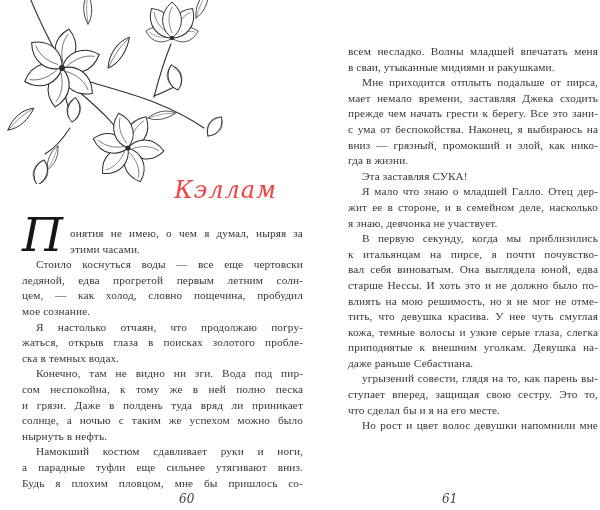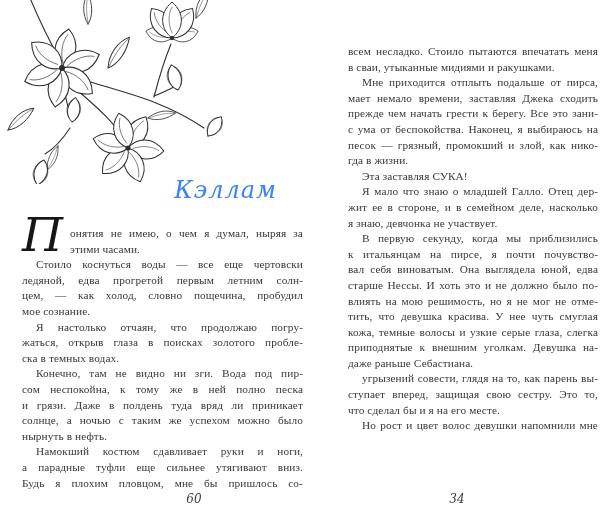--- a/index.html
+++ b/index.html
@@ -15,21 +15,21 @@
   .art path{stroke:#2e2e2e;stroke-width:1;fill:#ffffff;stroke-linecap:round;stroke-linejoin:round;}
   .art .vein{stroke-width:.55;fill:none;}
   .art .stem{fill:none;stroke-width:1.1;}
   .art .cdot{fill:#2e2e2e;stroke:none;}
 
   
   .chapter-title{
     position:absolute;left:22px;top:176px;width:281px;box-sizing:border-box;
     text-align:right;padding-right:26px;
     font-family:"DejaVu Serif", serif;font-style:italic;
-    font-size:24px;color:#3b82f6;letter-spacing:1px;
+    font-size:24px;color:#ef4444;letter-spacing:1px;
   }
 
   
   .text-block{position:absolute;}
   .left-text{left:22px;top:226px;width:281px;}
   .right-text{left:348px;top:44px;width:250px;}
   .para{margin:0;}
   .line{
     font-size:11.3px;line-height:15.6px;height:15.6px;
     text-align:justify;text-align-last:justify;
@@ -39,21 +39,21 @@
   .para.indent .line:first-child{padding-left:14px;}
 
   .drop-cap{
     float:left;font-family:"DejaVu Serif", serif;font-style:italic;
     font-size:47px;line-height:30px;height:31px;margin-top:-6px;
     padding:0 7px 0 0;color:#161616;
   }
 
   
   .folio{
-    position:absolute;top:492px;width:30px;text-align:center;
+    position:absolute;top:492px;width:30px;text-align:left;
     font-family:"DejaVu Serif", serif;font-style:italic;
     font-size:12px;color:#3d3d3d;
   }
   .folio-left{left:179px;}
   .folio-right{left:442px;}
 </style>
 </head>
 <body>
 
 <div class="book">
@@ -168,29 +168,29 @@
           <div class="line">Будь я плохим пловцом, мне бы пришлось со-</div>
         </div>
       </div>
 
     <div class="folio folio-left">60</div>
   </div>
 
   <div>
     <div class="text-block right-text">
         <div class="para">
-          <div class="line">всем несладко. Стоило пытаются впечатать меня</div>
+          <div class="line">всем несладко. Волны младшей впечатать меня</div>
           <div class="line last">в сваи, утыканные мидиями и ракушками.</div>
         </div>
         <div class="para indent">
           <div class="line">Мне приходится отплыть подальше от пирса,</div>
           <div class="line">мает немало времени, заставляя Джека сходить</div>
           <div class="line">прежде чем начать грести к берегу. Все это зани-</div>
           <div class="line">с ума от беспокойства. Наконец, я выбираюсь на</div>
-          <div class="line">песок — грязный, промокший и злой, как нико-</div>
+          <div class="line">вниз — грязный, промокший и злой, как нико-</div>
           <div class="line last">гда в жизни.</div>
         </div>
         <div class="para indent">
           <div class="line last">Эта заставляя СУКА!</div>
         </div>
         <div class="para indent">
           <div class="line">Я мало что знаю о младшей Галло. Отец дер-</div>
           <div class="line">жит ее в стороне, и в семейном деле, насколько</div>
           <div class="line last">я знаю, девчонка не участвует.</div>
         </div>
@@ -208,16 +208,16 @@
         <div class="para indent">
           <div class="line">угрызений совести, глядя на то, как парень вы-</div>
           <div class="line">ступает вперед, защищая свою сестру. Это то,</div>
           <div class="line last">что сделал бы и я на его месте.</div>
         </div>
         <div class="para indent">
           <div class="line">Но рост и цвет волос девушки напомнили мне</div>
         </div>
       </div>
 
-    <div class="folio folio-right">34</div>
+    <div class="folio folio-right">61</div>
   </div>
 
 </div>
 
 </body></html>

